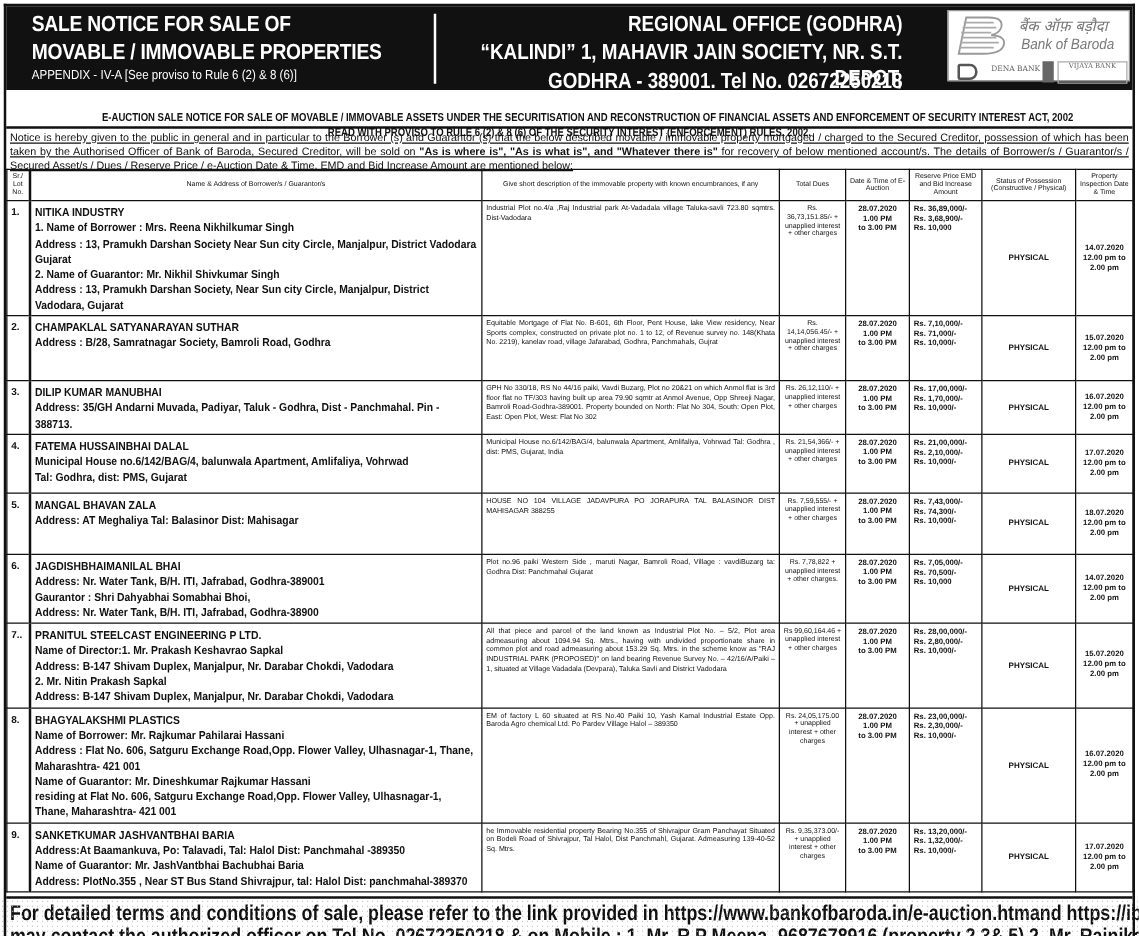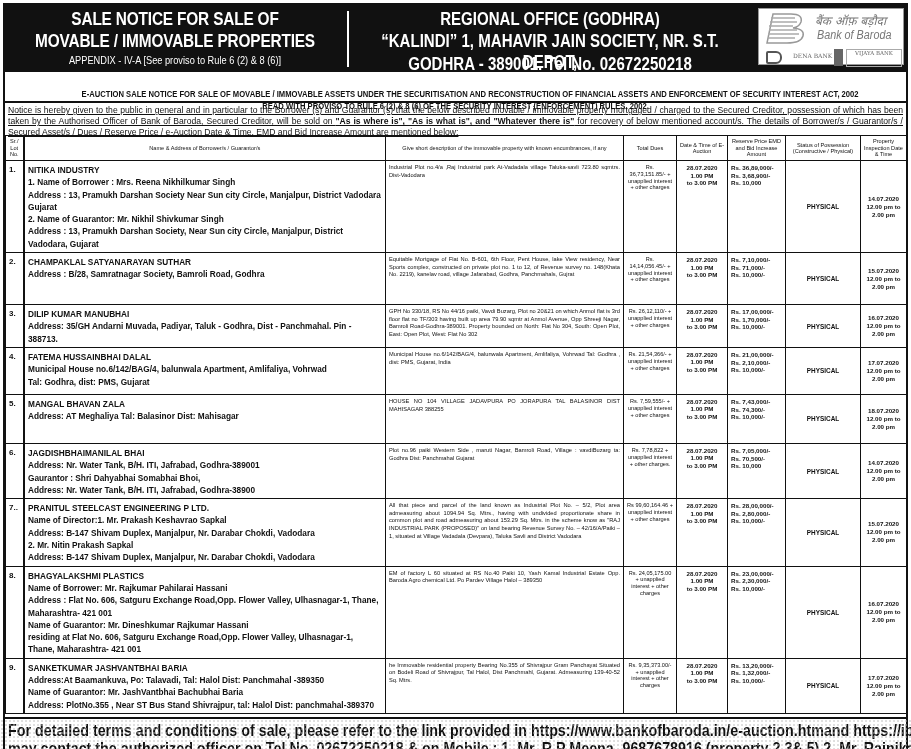--- a/index.html
+++ b/index.html
@@ -3,26 +3,26 @@
 <meta charset="utf-8">
 <style>
   * { box-sizing: border-box; margin: 0; padding: 0; }
   html, body { width: 911px; height: 749px; overflow: hidden; background: #fff; }
   body { font-family: "Liberation Sans", sans-serif; color: #111; position: relative; }
 
   .page { position: absolute; left: 3px; top: 3px; width: 905px; height: 746px; border: 2px solid #111; border-bottom: none; }
 
   
   .hdr { position: absolute; left: 0; top: 0; width: 901px; height: 67px; background: #111; color: #fff; }
-  .hdr-left { position: absolute; left: 0; top: 0; width: 340px; height: 67px; text-align: center; }
+  .hdr-left { position: absolute; left: 0; top: 0; width: 340px; height: 67px; text-align: left; }
   .hdr-left .t1 { position: absolute; left: 0; width: 340px; top: 4px; font-size: 17.5px; font-weight: bold; letter-spacing: -0.2px; transform: scaleX(0.88); }
   .hdr-left .t2 { position: absolute; left: 0; width: 340px; top: 26px; font-size: 17.5px; font-weight: bold; letter-spacing: -0.2px; transform: scaleX(0.88); }
   .hdr-left .t3 { position: absolute; left: 0; width: 340px; top: 49px; font-size: 10.5px; transform: scaleX(0.88); }
   .hdr-sep { position: absolute; left: 342px; top: 6px; width: 2px; height: 56px; background: #fff; }
-  .hdr-mid { position: absolute; left: 345px; top: 0; width: 400px; height: 67px; text-align: center; }
+  .hdr-mid { position: absolute; left: 345px; top: 0; width: 400px; height: 67px; text-align: right; }
   .hdr-mid div { position: absolute; left: 0; width: 400px; font-weight: bold; font-size: 17.5px; transform: scaleX(0.86); }
   .hdr-mid .m1 { top: 4px; }
   .hdr-mid .m2 { top: 26px; }
   .hdr-mid .m3 { top: 49px; }
   .logo-box { position: absolute; left: 753px; top: 3px; width: 146px; height: 57px; background: #fff; border: 1px solid #999; }
   .logo-b { position: absolute; left: 6px; top: 3px; width: 44px; height: 32px; }
   .logo-hindi { position: absolute; left: 56px; top: 3px; font-size: 12px; color: #777; font-family: "DejaVu Serif", serif; font-style: italic; }
   .logo-en { position: absolute; left: 58px; top: 19px; font-size: 12px; color: #777; font-style: italic; transform: scaleX(0.9); transform-origin: left; }
   .logo-dena-ic { position: absolute; left: 7px; top: 42px; width: 16px; height: 13px; border: 2px solid #555; border-radius: 2px 6px 6px 2px; }
   .logo-dena { position: absolute; left: 34px; top: 44px; font-size: 6px; color: #666; font-family: "DejaVu Serif", serif; line-height: 6px; }

